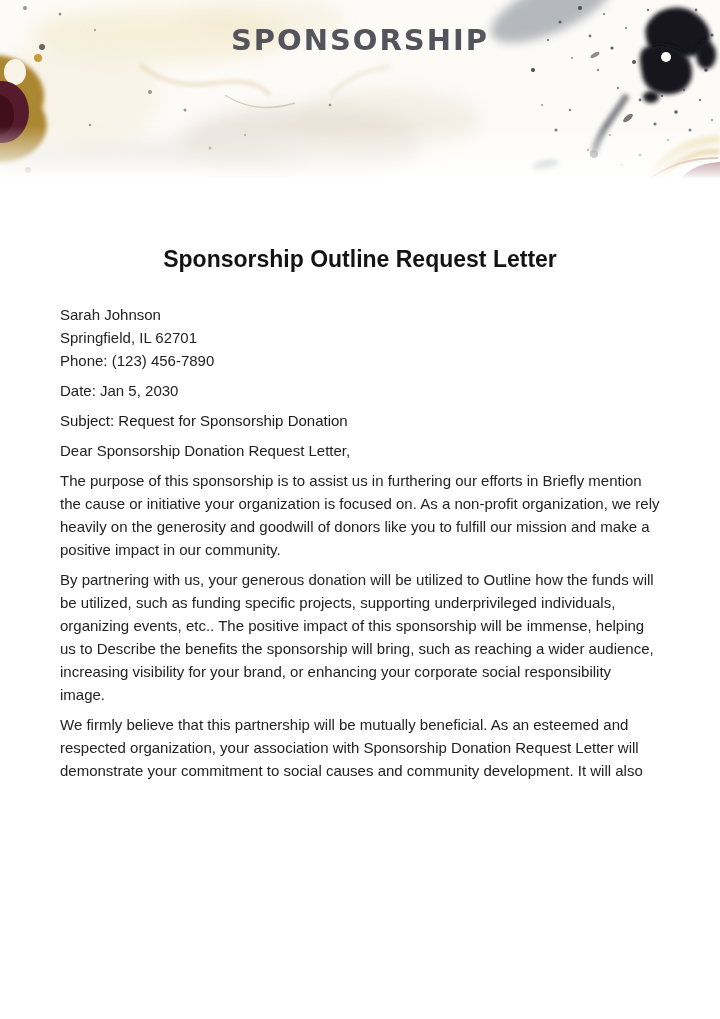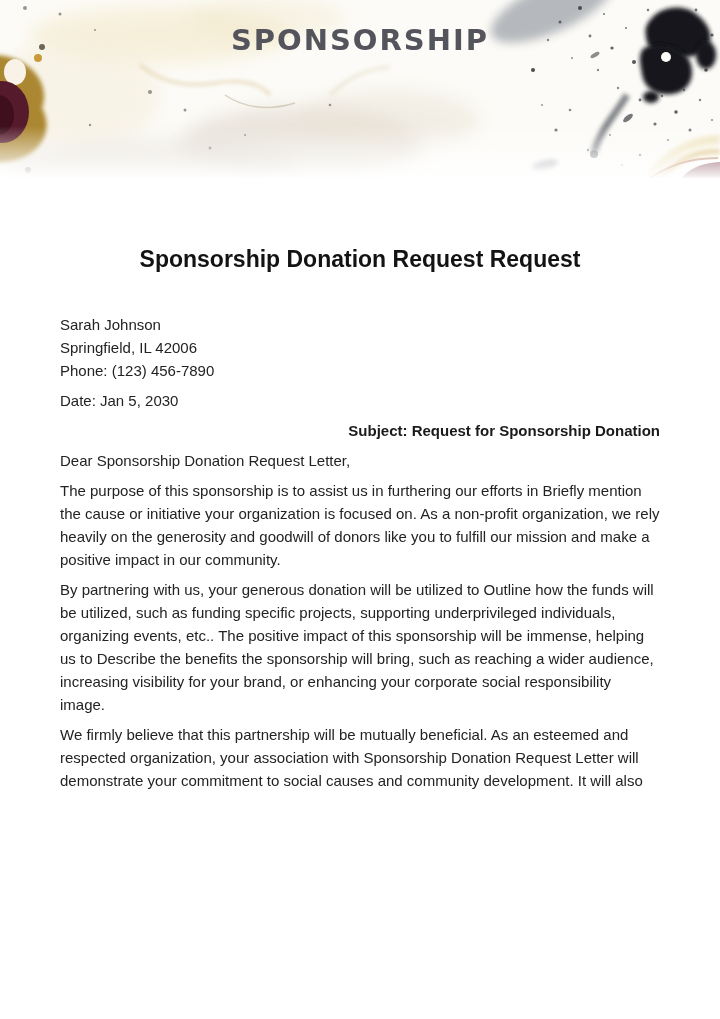--- a/index.html
+++ b/index.html
@@ -39,22 +39,22 @@
   }
   .letter-title {
     margin-top: 58px;
     text-align: center;
     font-size: 23px;
     line-height: 31px;
     font-weight: 700;
     color: #131313;
   }
   .block { margin-top: 7px; }
-  .block.first { margin-top: 38px; }
-  .subject-line { font-weight: 700; color: #1a1a1a; text-align: right; }
+  .block.first { margin-top: 28px; }
+  .subject-line { font-weight: 400; color: #1a1a1a; }
 </style>
 </head>
 <body>
 
 <div class="page">
 
   <div class="banner">
     <svg width="720" height="186" viewBox="0 0 720 186" aria-hidden="true">
       <defs>
         <filter id="b2" x="-50%" y="-50%" width="200%" height="200%">
@@ -162,25 +162,25 @@
       <rect y="178" width="720" height="8" fill="#ffffff"></rect>
     </svg>
 
     <div class="banner-title">
       <div>SPONSORSHIP</div>
     </div>
   </div>
 
   <div class="letter">
 
-    <h2 class="letter-title">Sponsorship Donation Request Request</h2>
+    <h2 class="letter-title">Sponsorship Outline Request Letter</h2>
 
     <p class="block first">
       <span>Sarah Johnson</span><br>
-      <span>Springfield, IL 42006</span><br>
+      <span>Springfield, IL 62701</span><br>
       <span>Phone: (123) 456-7890</span><br>
     </p>
 
     <p class="block">Date: Jan 5, 2030</p>
 
 
     <p class="block subject-line">Subject: Request for Sponsorship Donation</p>
 
     <p class="block">Dear Sponsorship Donation Request Letter,</p>
 

